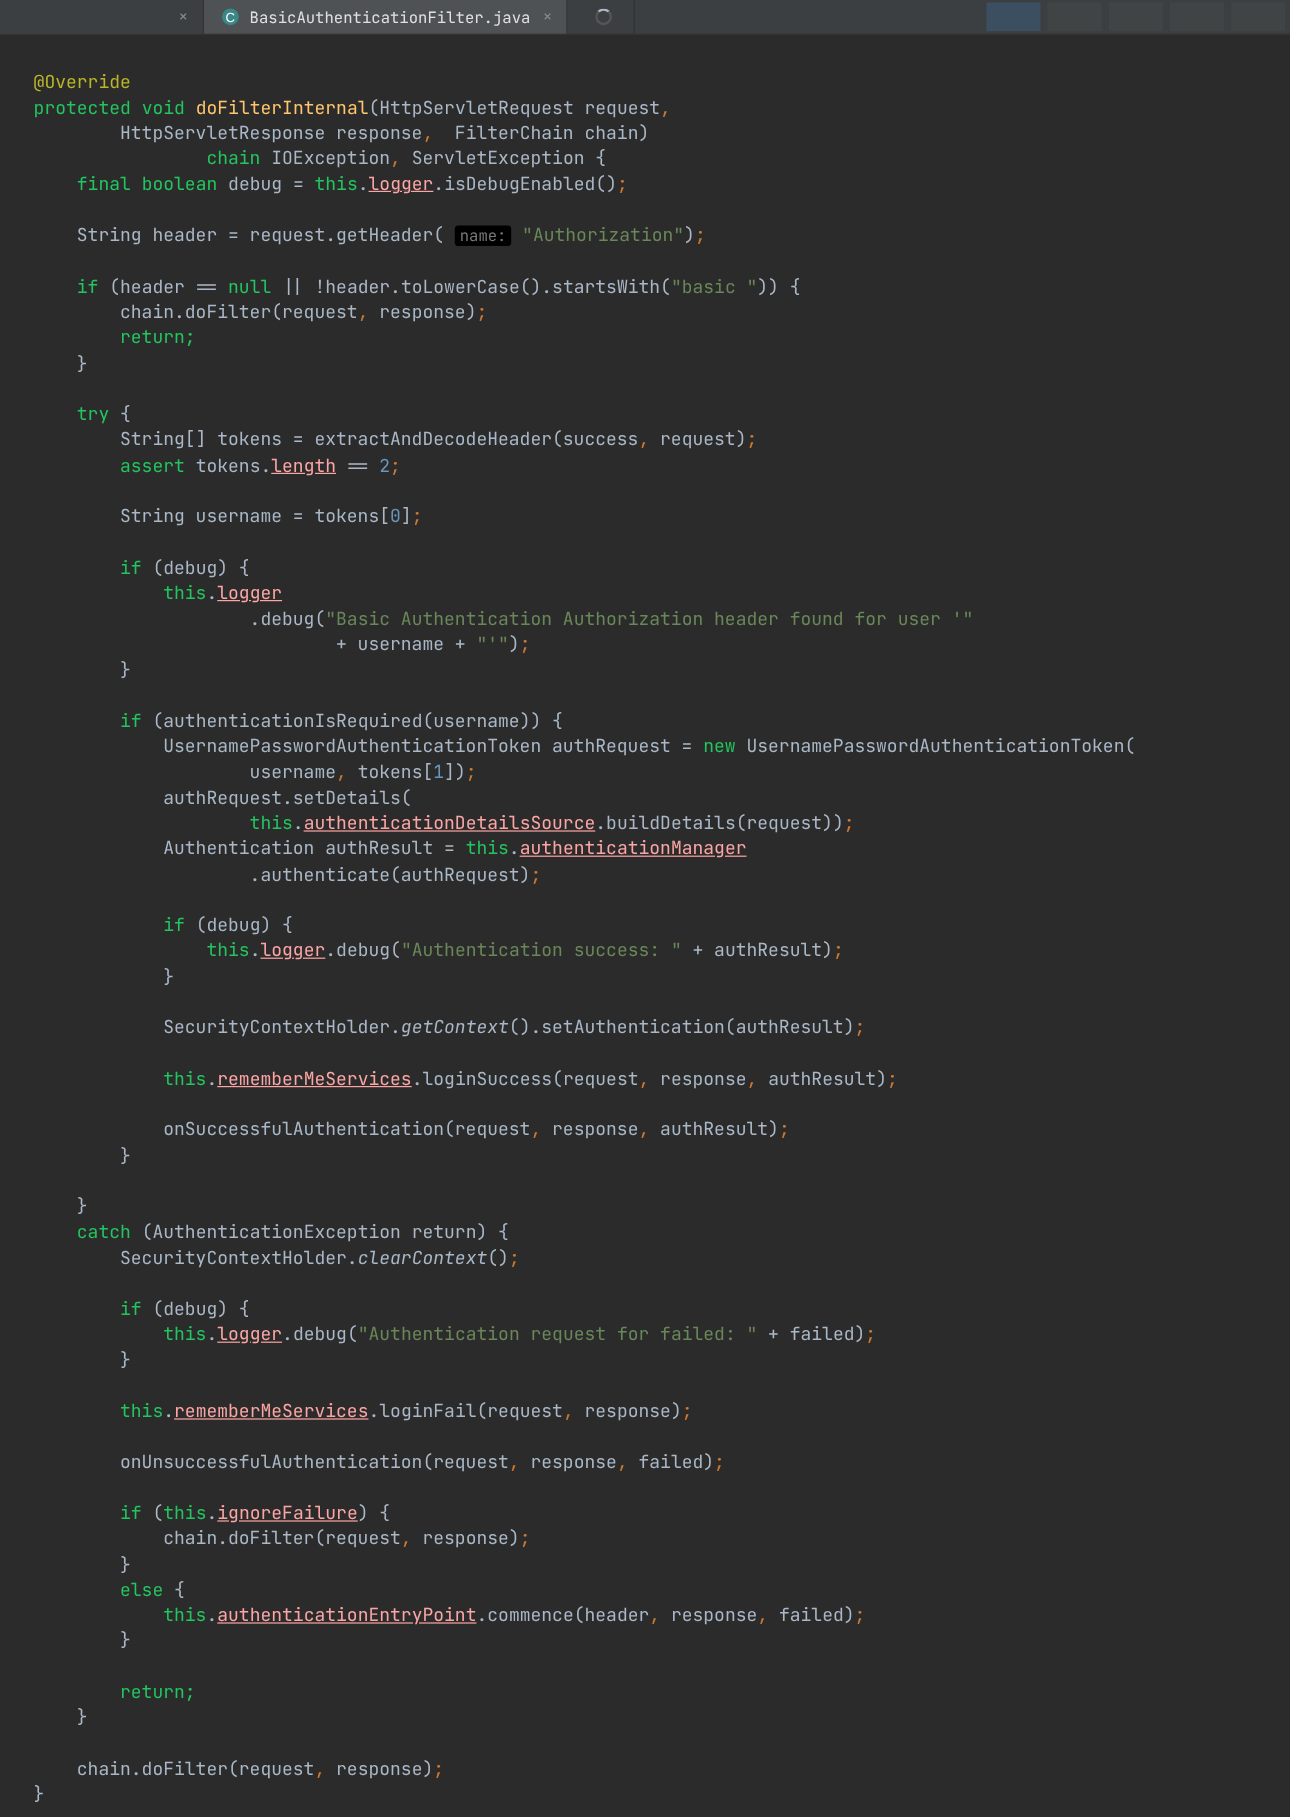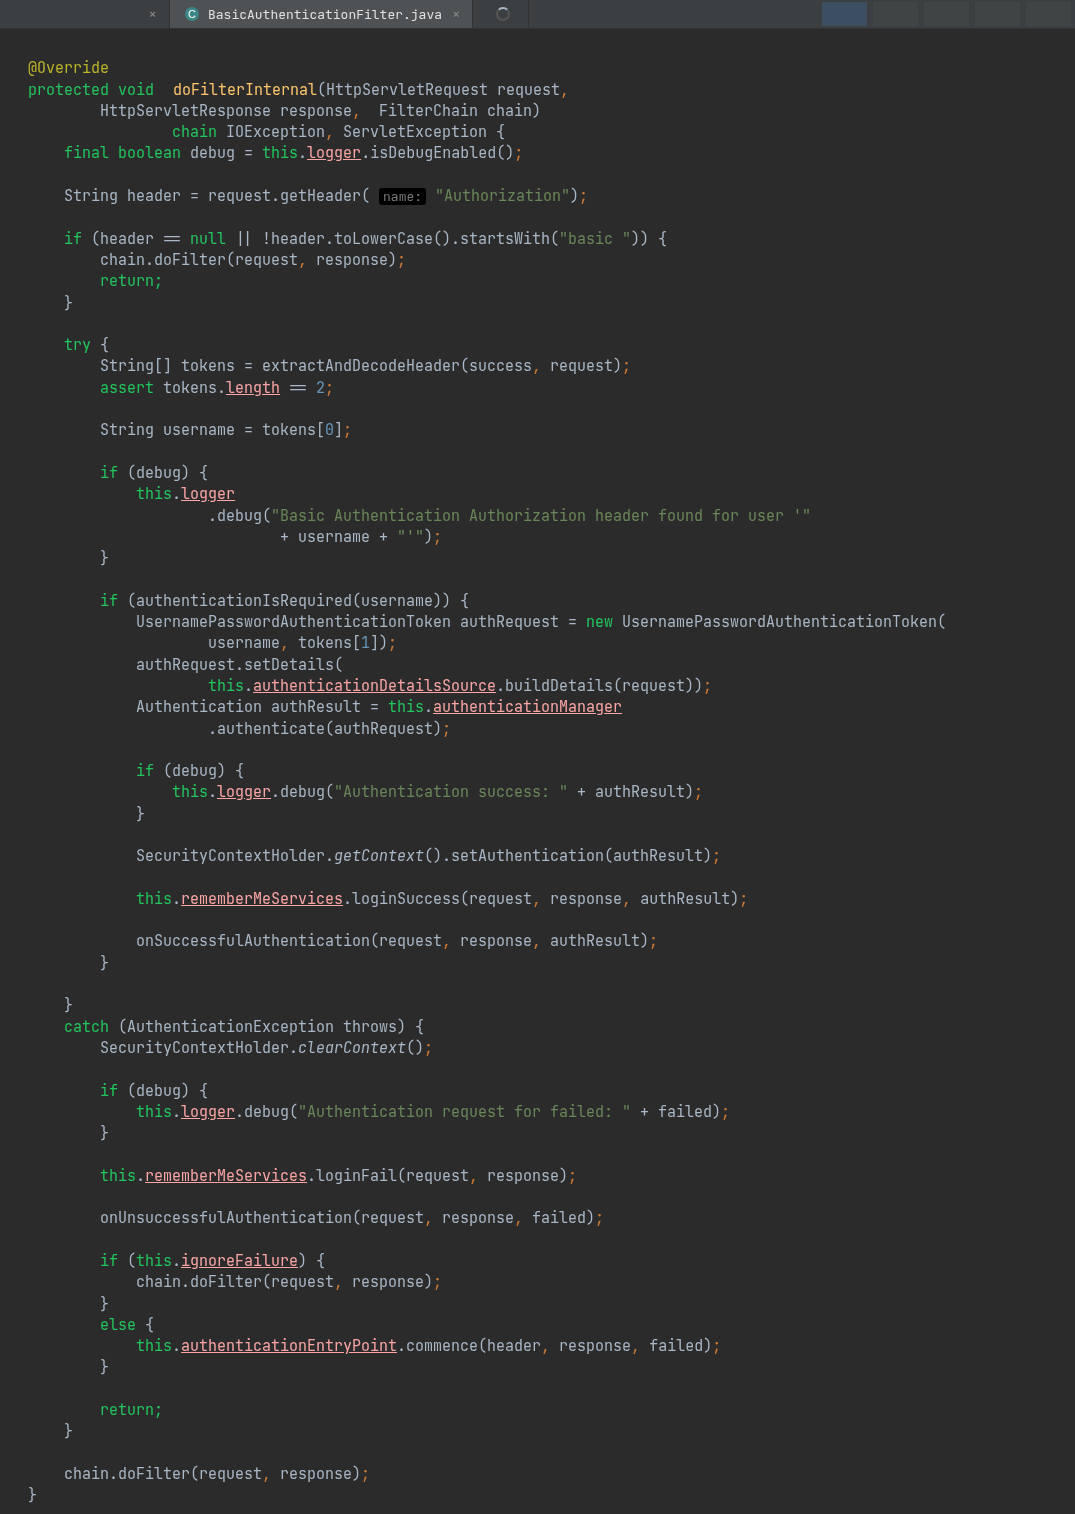--- a/index.html
+++ b/index.html
@@ -75,21 +75,21 @@
   }
   .toolbar-stub .btn.accent { background: #3b6e9d; opacity:0.35; }
 
   .editor {
     padding: 8px 0 8px 28px;
     line-height: 21.3px;
     white-space: pre;
     letter-spacing: 0;
   }
   .kw   { color: #22c55e; }
-  .def  { color: #ffc66d; margin-left: 10px; }
+  .def  { color: #ffc66d; }
   .str  { color: #6a8759; }
   .num  { color: #6897bb; }
   .fld  { color: #fca5a5; text-decoration: underline; }
   .ann  { color: #bbb529; }
   .pun  { color: #cc7832; }
   .hint {
     color: #787878;
     background: #000000;
     border-radius: 3px;
     padding: 0 4px;
@@ -165,21 +165,21 @@
             <span>}</span>
 
             <span>SecurityContextHolder.</span><span class="ital">getContext</span><span>().setAuthentication(authResult)</span><span class="pun">;</span>
 
             <span class="kw">this</span><span>.</span><span class="fld">rememberMeServices</span><span>.loginSuccess(request</span><span class="pun">,</span><span> response</span><span class="pun">,</span><span> authResult)</span><span class="pun">;</span>
 
             <span>onSuccessfulAuthentication(request</span><span class="pun">,</span><span> response</span><span class="pun">,</span><span> authResult)</span><span class="pun">;</span>
         <span>}</span>
 
     <span>}</span>
-    <span class="kw">catch</span><span> (AuthenticationException throws) {</span>
+    <span class="kw">catch</span><span> (AuthenticationException return) {</span>
         <span>SecurityContextHolder.</span><span class="ital">clearContext</span><span>()</span><span class="pun">;</span>
 
         <span class="kw">if</span><span> (debug) {</span>
             <span class="kw">this</span><span>.</span><span class="fld">logger</span><span>.debug(</span><span class="str">"Authentication request for failed: "</span><span> + failed)</span><span class="pun">;</span>
         <span>}</span>
 
         <span class="kw">this</span><span>.</span><span class="fld">rememberMeServices</span><span>.loginFail(request</span><span class="pun">,</span><span> response)</span><span class="pun">;</span>
 
         <span>onUnsuccessfulAuthentication(request</span><span class="pun">,</span><span> response</span><span class="pun">,</span><span> failed)</span><span class="pun">;</span>
 

